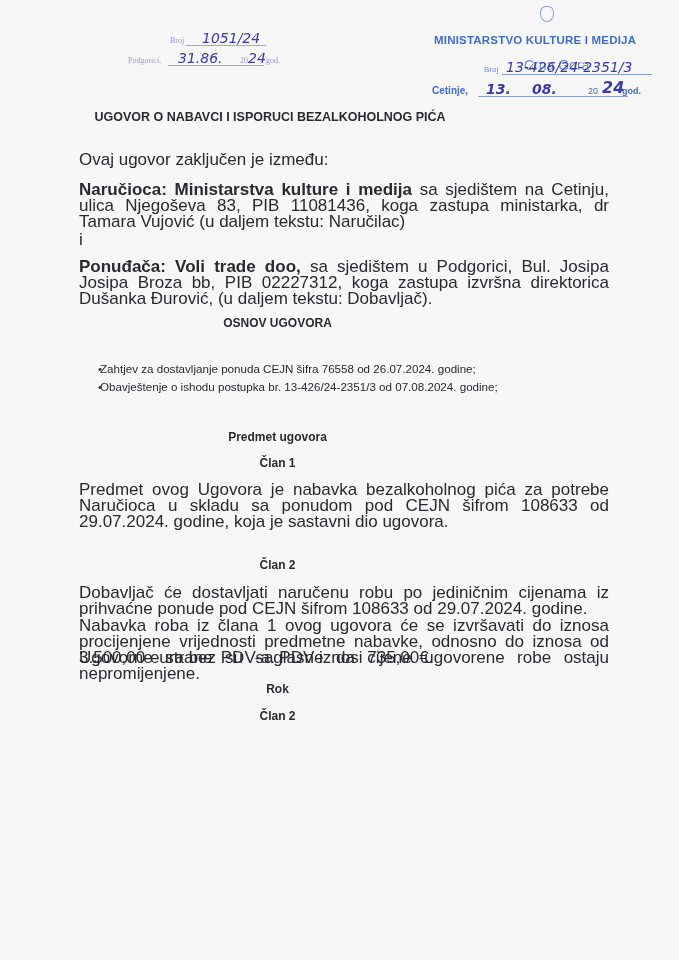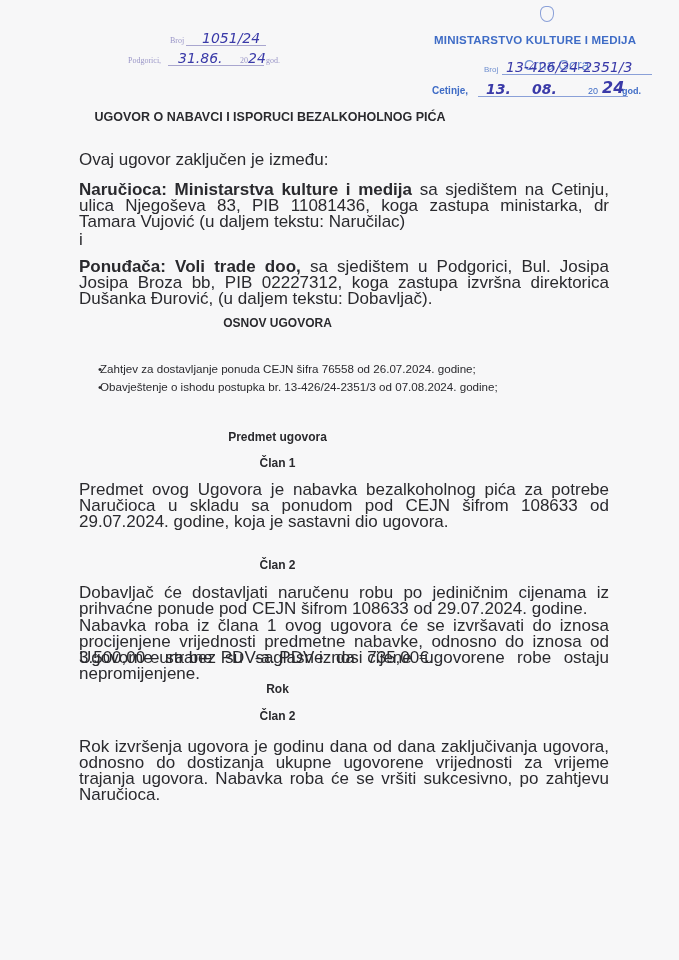--- a/index.html
+++ b/index.html
@@ -99,15 +99,14 @@
   <div class="c" style="top:456px">Član 1</div>
   <div class="txt" style="top:482px">Predmet ovog Ugovora je nabavka bezalkoholnog pića za potrebe Naručioca u skladu sa ponudom pod CEJN šifrom 108633 od 29.07.2024. godine, koja je sastavni dio ugovora.</div>
 
   <div class="c" style="top:558px">Član 2</div>
   <div class="txt" style="top:585px">Dobavljač će dostavljati naručenu robu po jediničnim cijenama iz prihvaćne ponude pod CEJN šifrom 108633 od 29.07.2024. godine.</div>
   <div class="txt" style="top:618px">Nabavka roba iz člana 1 ovog ugovora će se izvršavati do iznosa procijenjene vrijednosti predmetne nabavke, odnosno do iznosa od 3.500,00 eura bez PDV-a. PDV iznosi 735,00€.</div>
   <div class="txt" style="top:650px">Ugovorne strane su saglasne da cijene ugovorene robe ostaju nepromijenjene.</div>
 
   <div class="c" style="top:682px">Rok</div>
   <div class="c" style="top:709px">Član 2</div>
-  <div class="txt" style="top:739px">Rok izvršenja ugovora je godinu dana od dana zaključivanja ugovora, odnosno do dostizanja ukupne ugovorene vrijednosti za vrijeme trajanja ugovora. Nabavka roba će se vršiti sukcesivno, po zahtjevu Naručioca.</div>
 
 </div>
 
 </body></html>

